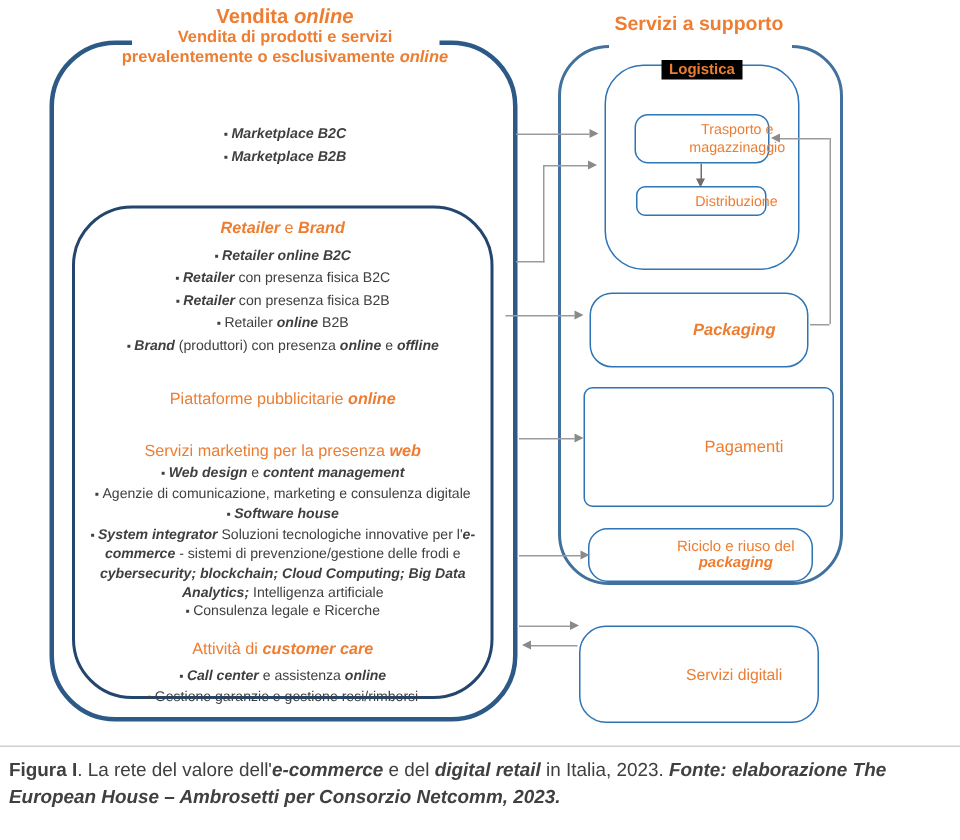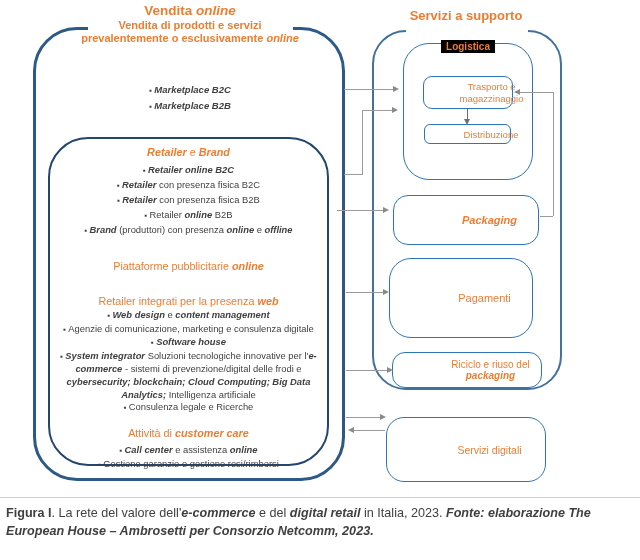--- a/index.html
+++ b/index.html
@@ -53,21 +53,21 @@
   .logistica-box{left:403px;top:43px;width:130px;height:137px;border-radius:26px;background:transparent;}
   .logistica-label{
     position:absolute;left:403px;top:36px;width:130px;text-align:center;pointer-events:none;
   }
   .logistica-label span{
     display:inline-block;background:#000000;padding:0 5px;color:#ED7D31;font-weight:bold;font-size:10px;line-height:13px;
   }
   .trasporto-box{left:423px;top:76px;width:90px;height:33px;border-radius:9px;font-size:9.5px;line-height:12px;}
   .distribuzione-box{left:424px;top:124px;width:87px;height:20px;border-radius:6px;font-size:9.5px;}
   .packaging-box{left:393px;top:195px;width:146px;height:50px;border-radius:15px;font-size:11px;font-style:italic;}
-  .pagamenti-box{left:389px;top:258px;width:144px;height:80px;border-radius:22px;font-size:11px;}
+  .pagamenti-box{left:389px;top:258px;width:167px;height:80px;border-radius:6px;font-size:11px;}
   .riciclo-box{left:392px;top:352px;width:150px;height:36px;border-radius:13px;font-size:10px;}
   .digitali-box{left:386px;top:417px;width:160px;height:65px;border-radius:18px;font-size:10.5px;}
   
   .hline,.vline{position:absolute;background:#9b9b9b;}
   .hline{height:1px;}
   .vline{width:1px;}
   .arr{position:absolute;width:0;height:0;}
   .arr-r{border-top:3.5px solid transparent;border-bottom:3.5px solid transparent;border-left:6px solid #8a8a8a;}
   .arr-l{border-top:3.5px solid transparent;border-bottom:3.5px solid transparent;border-right:6px solid #8a8a8a;}
   .arr-d{border-left:3.5px solid transparent;border-right:3.5px solid transparent;border-top:6px solid #6e6e6e;}
@@ -101,26 +101,26 @@
     <div class="blist m-retailer-list">
       <div class="bullet-item"><span><span class="i">Retailer online B2C</span></span></div>
       <div class="bullet-item"><span><span class="i">Retailer</span><span> con presenza fisica B2C</span></span></div>
       <div class="bullet-item"><span><span class="i">Retailer</span><span> con presenza fisica B2B</span></span></div>
       <div class="bullet-item"><span><span>Retailer </span><span class="i">online</span><span> B2B</span></span></div>
       <div class="bullet-item"><span><span class="i">Brand</span><span> (produttori) con presenza </span><span class="i">online</span><span> e </span><span class="i">offline</span></span></div>
     </div>
 
     <div class="heading m-piattaforme"><span><span>Piattaforme pubblicitarie </span><span class="i">online</span></span></div>
 
-    <div class="heading m-serviziweb"><span><span>Retailer integrati per la presenza </span><span class="i">web</span></span></div>
+    <div class="heading m-serviziweb"><span><span>Servizi marketing per la presenza </span><span class="i">web</span></span></div>
     <div class="blist blist-tight">
       <div class="bullet-item"><span><span class="i">Web design</span><span> e </span><span class="i">content management</span></span></div>
       <div class="bullet-item"><span><span>Agenzie di comunicazione, marketing e consulenza digitale</span></span></div>
       <div class="bullet-item"><span><span class="i">Software house</span></span></div>
-      <div class="bullet-item"><span><span class="i">System integrator</span><span> Soluzioni tecnologiche innovative per l'</span><span class="i">e-commerce</span><span> - sistemi di prevenzione/digital delle frodi e </span><span class="i">cybersecurity; blockchain; Cloud Computing; Big Data Analytics;</span><span> Intelligenza artificiale</span></span></div>
+      <div class="bullet-item"><span><span class="i">System integrator</span><span> Soluzioni tecnologiche innovative per l'</span><span class="i">e-commerce</span><span> - sistemi di prevenzione/gestione delle frodi e </span><span class="i">cybersecurity; blockchain; Cloud Computing; Big Data Analytics;</span><span> Intelligenza artificiale</span></span></div>
       <div class="bullet-item"><span><span>Consulenza legale e Ricerche</span></span></div>
     </div>
 
     <div class="heading m-customercare"><span><span>Attività di </span><span class="i">customer care</span></span></div>
     <div class="blist m-cclist">
       <div class="bullet-item"><span><span class="i">Call center</span><span> e assistenza </span><span class="i">online</span></span></div>
       <div class="bullet-item"><span><span>Gestione garanzie e gestione resi/rimborsi</span></span></div>
     </div>
   </div>
 

